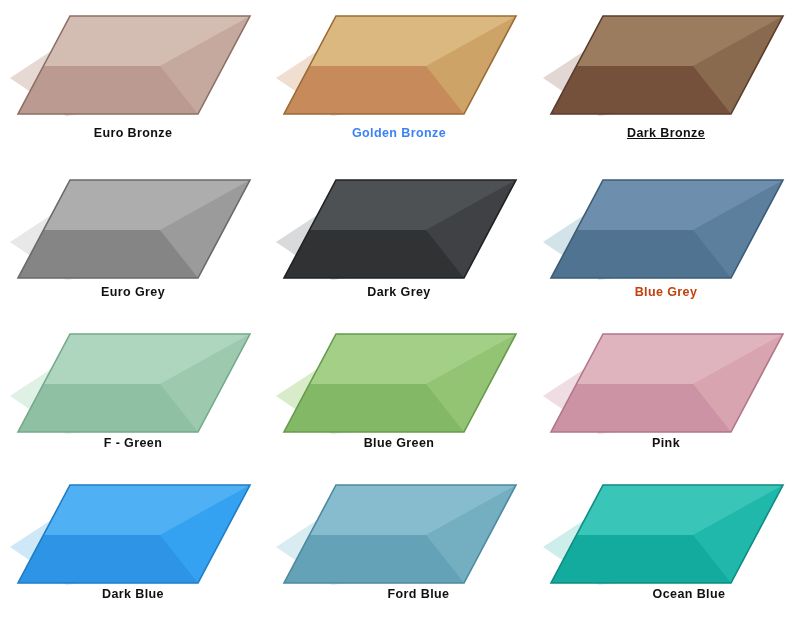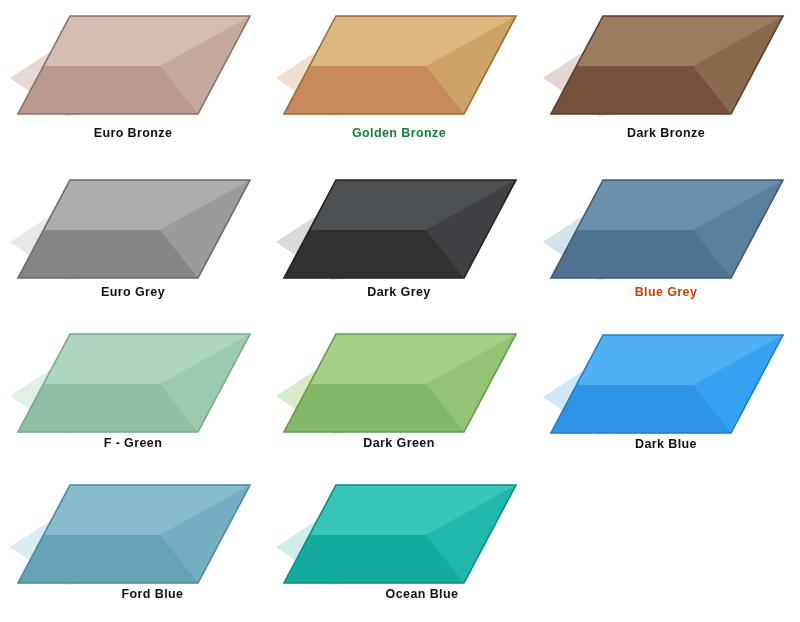--- a/index.html
+++ b/index.html
@@ -83,34 +83,34 @@
   <div class="swatch-cell row-1">
     <div class="glass-stage">
       <svg class="glass-svg" viewBox="0 0 250 120" preserveAspectRatio="none">
         <polygon points="2,74 66,32 120,104 58,112" fill="#f0ded0"></polygon>
         <polygon points="62,12 242,12 190,110 10,110" fill="#cda367"></polygon>
         <polygon points="36,62 152,62 190,110 10,110" fill="#c78a5a"></polygon>
         <polygon points="62,12 242,12 152,62 36,62" fill="#dbb87f"></polygon>
         <polygon points="62,12 242,12 190,110 10,110" fill="none" stroke-width="1.6" stroke="#9a6b36"></polygon>
       </svg>
     </div>
-    <div class="swatch-label" style="color: #15803d;">Golden Bronze</div>
+    <div class="swatch-label" style="color: #3b82f6;">Golden Bronze</div>
   </div>
 
   <div class="swatch-cell row-1">
     <div class="glass-stage">
       <svg class="glass-svg" viewBox="0 0 250 120" preserveAspectRatio="none">
         <polygon points="2,74 66,32 120,104 58,112" fill="#e3d7d3"></polygon>
         <polygon points="62,12 242,12 190,110 10,110" fill="#8a6a4f"></polygon>
         <polygon points="36,62 152,62 190,110 10,110" fill="#75513b"></polygon>
         <polygon points="62,12 242,12 152,62 36,62" fill="#9c7c5e"></polygon>
         <polygon points="62,12 242,12 190,110 10,110" fill="none" stroke-width="1.6" stroke="#5a3d2c"></polygon>
       </svg>
     </div>
-    <div class="swatch-label" style="color: rgb(16, 16, 16);">Dark Bronze</div>
+    <div class="swatch-label" style="color: rgb(16, 16, 16); text-decoration: underline;">Dark Bronze</div>
   </div>
 
   <div class="swatch-cell row-2">
     <div class="glass-stage">
       <svg class="glass-svg" viewBox="0 0 250 120" preserveAspectRatio="none">
         <polygon points="2,74 66,32 120,104 58,112" fill="#e8e8e8"></polygon>
         <polygon points="62,12 242,12 190,110 10,110" fill="#9b9b9b"></polygon>
         <polygon points="36,62 152,62 190,110 10,110" fill="#858585"></polygon>
         <polygon points="62,12 242,12 152,62 36,62" fill="#adadad"></polygon>
         <polygon points="62,12 242,12 190,110 10,110" fill="none" stroke-width="1.6" stroke="#6a6a6a"></polygon>
@@ -161,23 +161,35 @@
   <div class="swatch-cell row-3">
     <div class="glass-stage">
       <svg class="glass-svg" viewBox="0 0 250 120" preserveAspectRatio="none">
         <polygon points="2,74 66,32 120,104 58,112" fill="#d9ecc9"></polygon>
         <polygon points="62,12 242,12 190,110 10,110" fill="#93c474"></polygon>
         <polygon points="36,62 152,62 190,110 10,110" fill="#83b866"></polygon>
         <polygon points="62,12 242,12 152,62 36,62" fill="#a3cf87"></polygon>
         <polygon points="62,12 242,12 190,110 10,110" fill="none" stroke-width="1.6" stroke="#679a4d"></polygon>
       </svg>
     </div>
-    <div class="swatch-label" style="color: rgb(16, 16, 16);">Dark Green</div>
-  </div>
-
+    <div class="swatch-label" style="color: rgb(16, 16, 16);">Blue Green</div>
+  </div>
+
+  <div class="swatch-cell row-3">
+    <div class="glass-stage">
+      <svg class="glass-svg" viewBox="0 0 250 120" preserveAspectRatio="none">
+        <polygon points="2,74 66,32 120,104 58,112" fill="#f0dde4"></polygon>
+        <polygon points="62,12 242,12 190,110 10,110" fill="#d8a4b0"></polygon>
+        <polygon points="36,62 152,62 190,110 10,110" fill="#cb93a3"></polygon>
+        <polygon points="62,12 242,12 152,62 36,62" fill="#e0b4be"></polygon>
+        <polygon points="62,12 242,12 190,110 10,110" fill="none" stroke-width="1.6" stroke="#b0768a"></polygon>
+      </svg>
+    </div>
+    <div class="swatch-label" style="color: rgb(16, 16, 16);">Pink</div>
+  </div>
 
   <div class="swatch-cell row-4">
     <div class="glass-stage">
       <svg class="glass-svg" viewBox="0 0 250 120" preserveAspectRatio="none">
         <polygon points="2,74 66,32 120,104 58,112" fill="#cfe8f8"></polygon>
         <polygon points="62,12 242,12 190,110 10,110" fill="#34a2f0"></polygon>
         <polygon points="36,62 152,62 190,110 10,110" fill="#2e95e6"></polygon>
         <polygon points="62,12 242,12 152,62 36,62" fill="#4fb0f3"></polygon>
         <polygon points="62,12 242,12 190,110 10,110" fill="none" stroke-width="1.6" stroke="#1f7cc6"></polygon>
       </svg>

